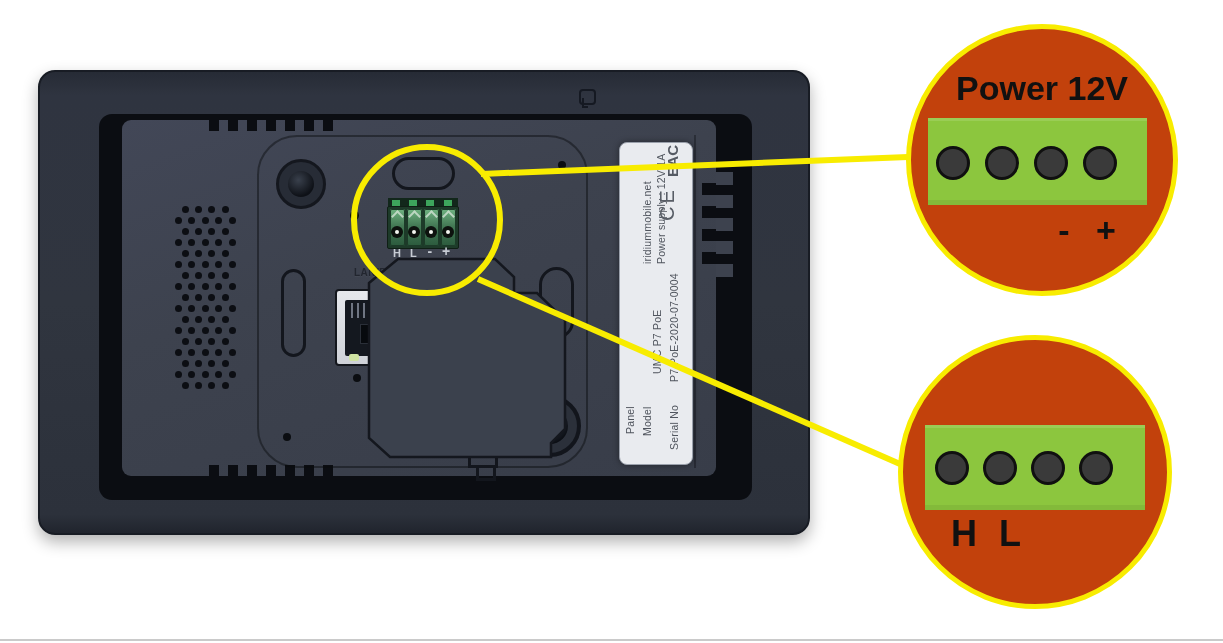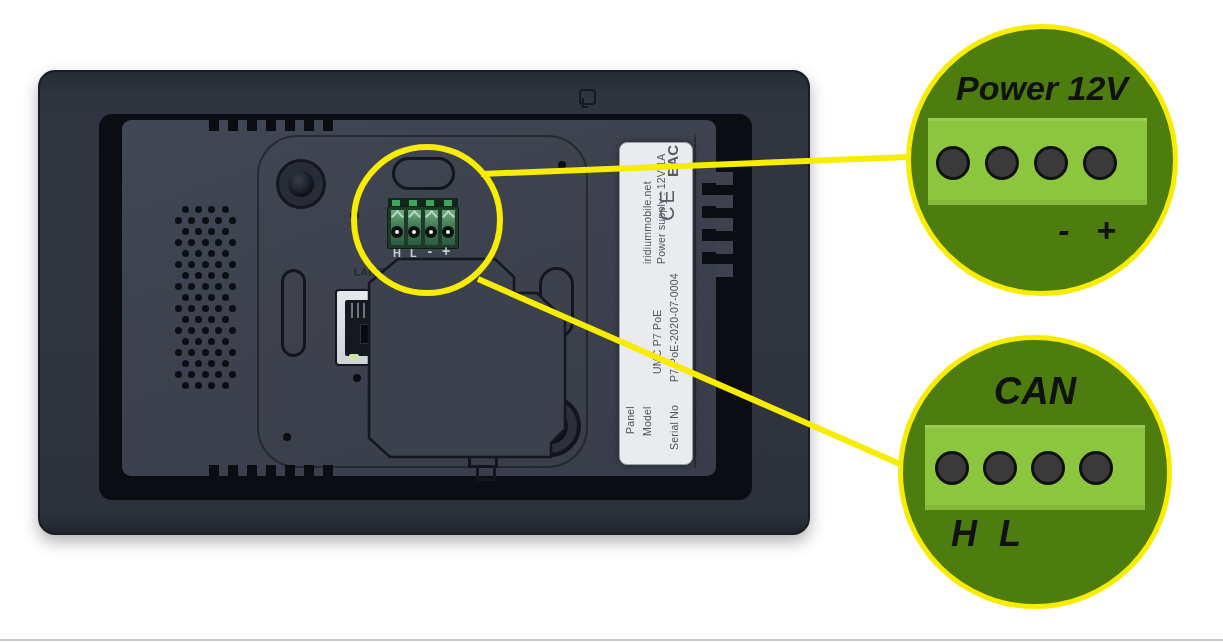--- a/index.html
+++ b/index.html
@@ -71,21 +71,21 @@
   
   .sticker{position:absolute;left:579px;top:70px;width:74px;height:323px;background:#e9ebef;
            border:1px solid #9aa0ab;border-radius:8px;box-sizing:border-box;overflow:hidden;
            box-shadow:0 0 6px rgba(0,0,0,.4);}
   .sticker .rot{position:absolute;left:0;top:0;width:323px;height:72px;transform:translateY(321px) rotate(-90deg);
            transform-origin:0 0;color:#50555e;font-size:10.5px;letter-spacing:.2px;}
   .rot span{position:absolute;white-space:nowrap;}
   .ce-mark{font-size:20px;letter-spacing:3px;color:#585d66;}
   .eac-mark{font-size:15px;font-weight:800;color:#555a63;}
   
-  .callout{position:absolute;background:#4d7c0f;border:5px solid #f8ec00;border-radius:50%;box-sizing:border-box;font-style:italic;}
+  .callout{position:absolute;background:#c2410c;border:5px solid #f8ec00;border-radius:50%;box-sizing:border-box;}
   .callout .title{position:absolute;left:0;right:0;text-align:center;color:#111;font-weight:bold;}
   .gblock{position:absolute;background:#8cc63e;box-shadow:inset 0 -5px 0 rgba(0,0,0,.06),inset 0 3px 0 rgba(255,255,255,.12);}
   .ghole{position:absolute;width:34px;height:34px;border-radius:50%;background:#3a3a3a;border:3px solid #101010;box-sizing:border-box;}
   .sign{position:absolute;color:#111;font-weight:bold;text-align:center;width:26px;}
   .divider{position:absolute;left:0;top:639px;width:1223px;height:2px;background:#cacaca;}
   svg.overlay{position:absolute;left:0;top:0;pointer-events:none;}
 </style>
 </head>
 <body>
 
@@ -319,21 +319,20 @@
         <div class="ghole" style="left: 8px; top: 28px;"></div>
         <div class="ghole" style="left: 57px; top: 28px;"></div>
         <div class="ghole" style="left: 106px; top: 28px;"></div>
         <div class="ghole" style="left: 155px; top: 28px;"></div>
       </div>
     <div class="sign" style="left:140px;top:182px;font-size:34px;">-</div>
     <div class="sign" style="left:182px;top:182px;font-size:34px;">+</div>
   </div>
 
   <div class="callout" style="left:898px;top:335px;width:274px;height:274px;">
-    <div class="title" style="top:30px;font-size:38px;">CAN</div>
     <div class="gblock" id="gblock-can" style="left:22px;top:85px;width:220px;height:85px;">
         <div class="ghole" style="left: 10px; top: 26px;"></div>
         <div class="ghole" style="left: 58px; top: 26px;"></div>
         <div class="ghole" style="left: 106px; top: 26px;"></div>
         <div class="ghole" style="left: 154px; top: 26px;"></div>
       </div>
     <div class="sign" style="left:48px;top:173px;font-size:36px;">H</div>
     <div class="sign" style="left:94px;top:173px;font-size:36px;">L</div>
   </div>
 

